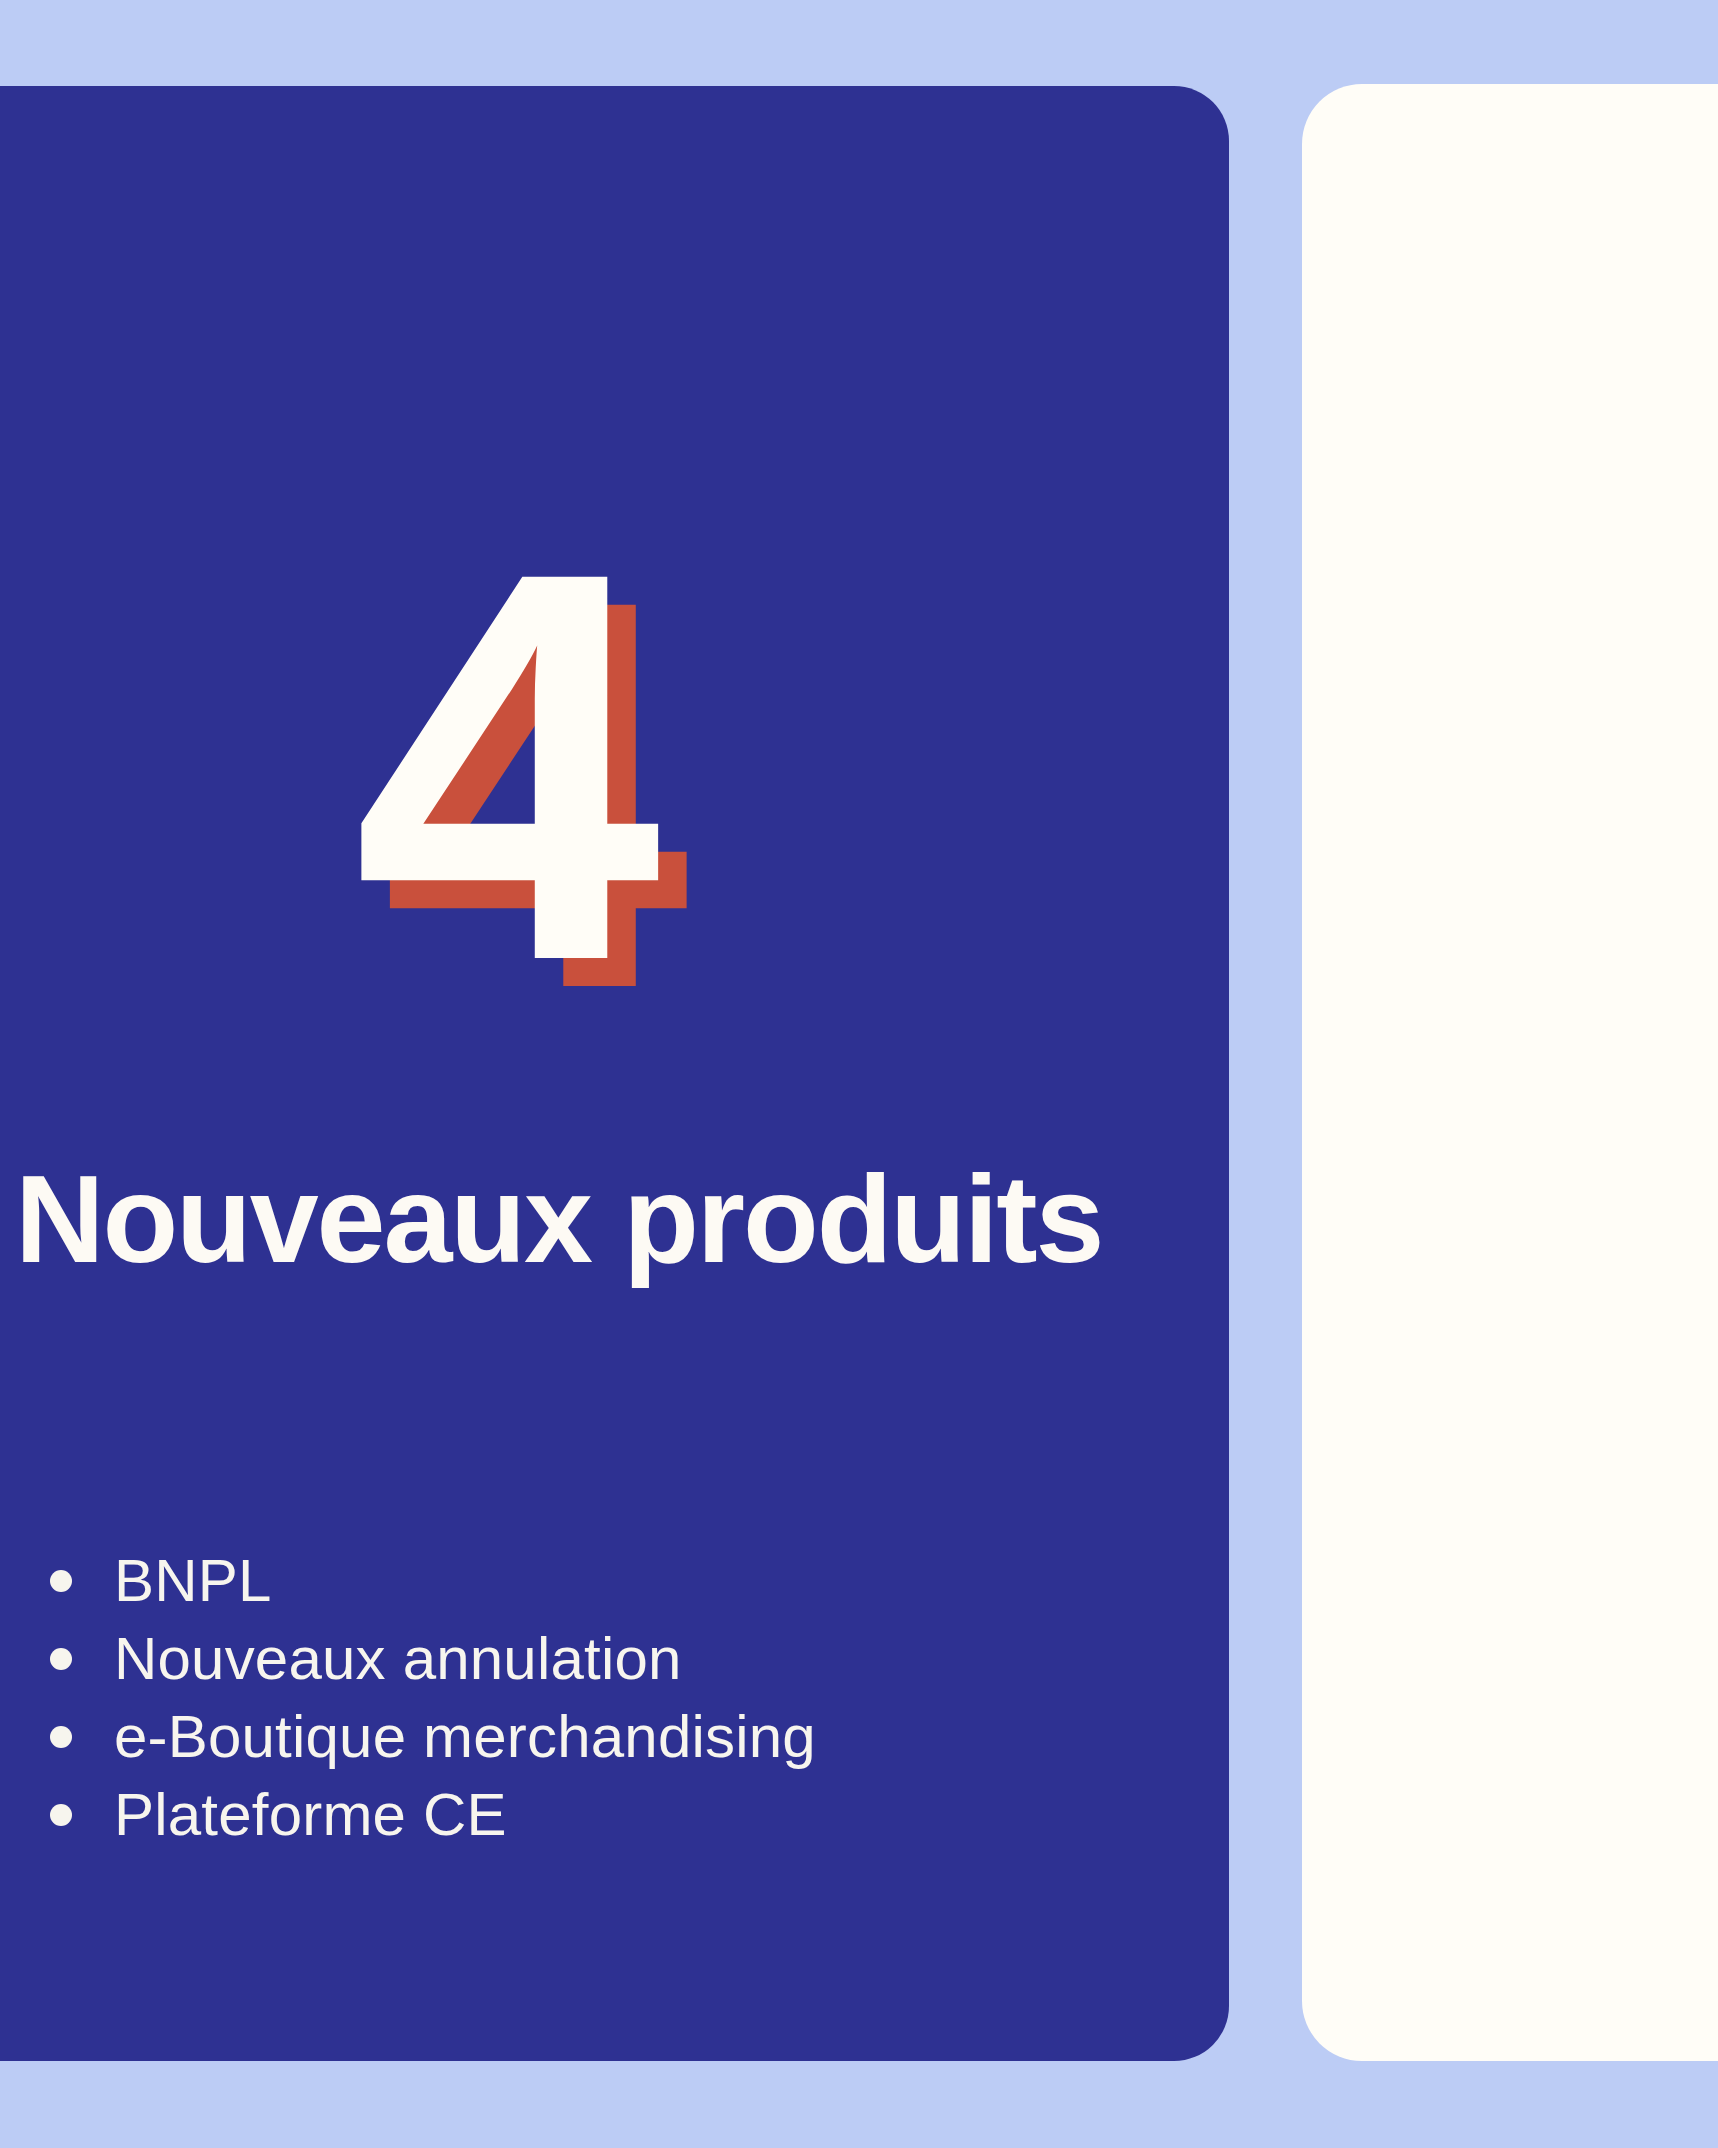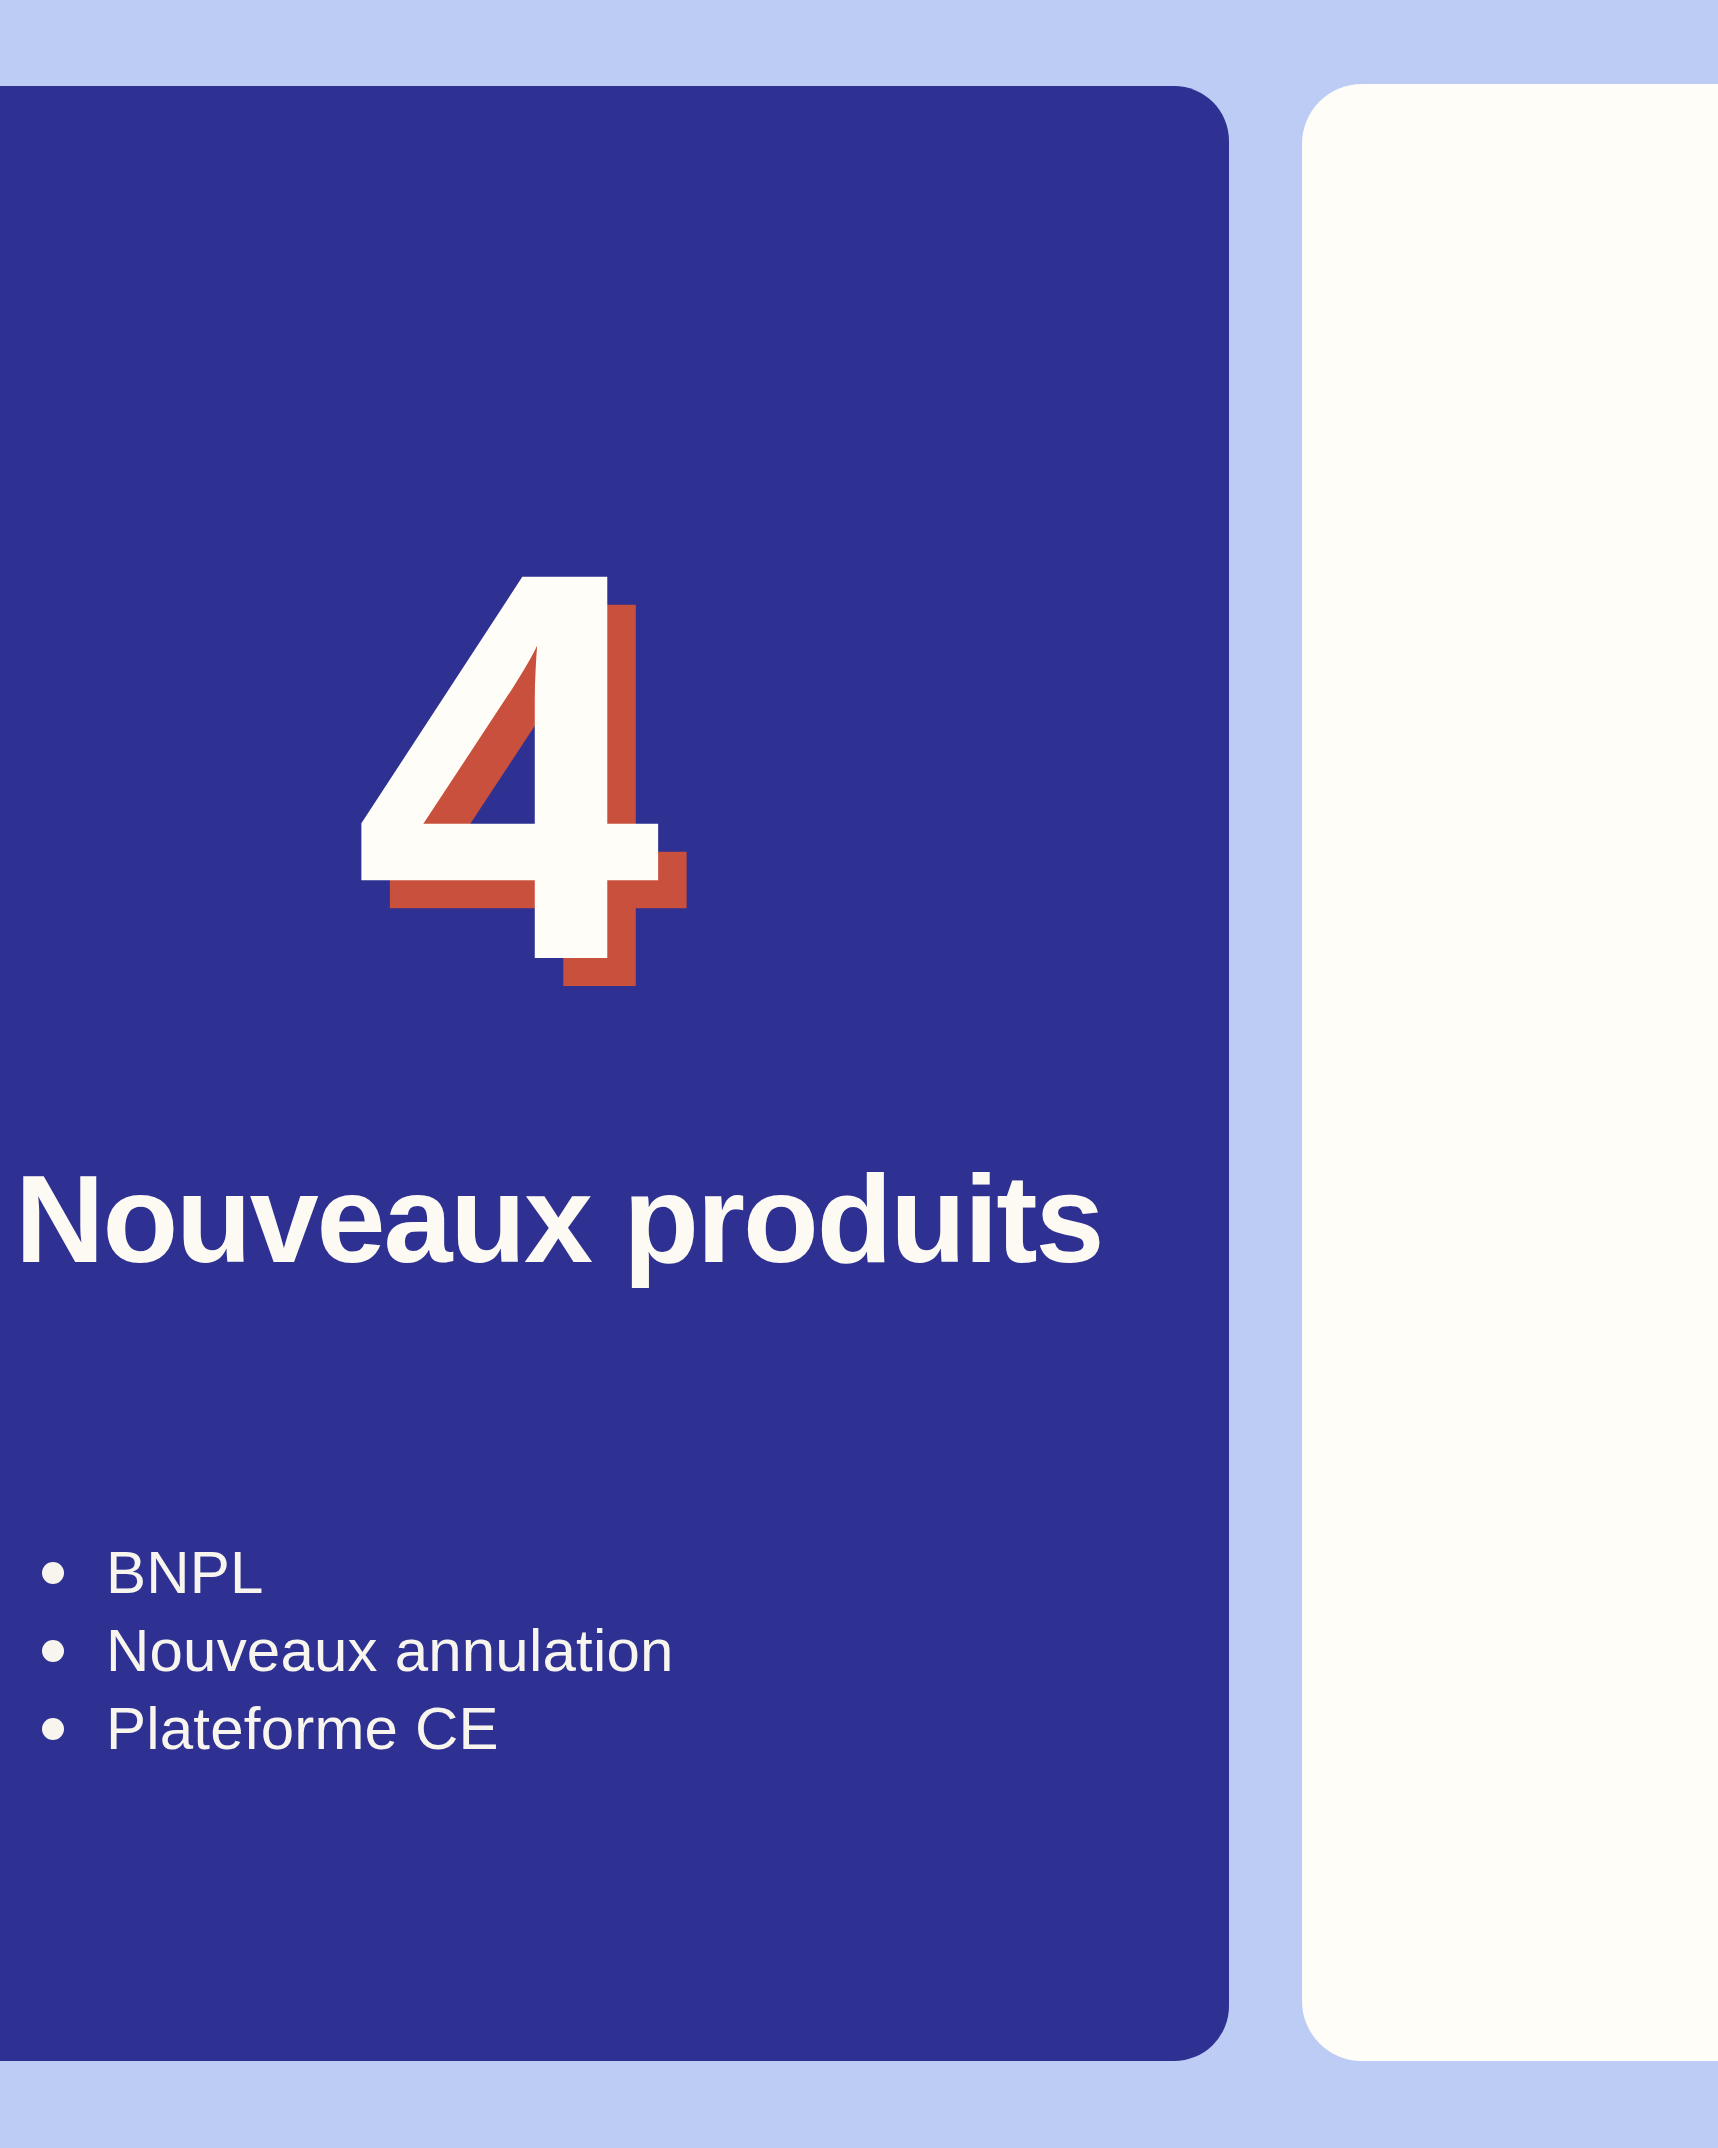--- a/index.html
+++ b/index.html
@@ -84,21 +84,21 @@
     white-space: nowrap;
   }
 
   
   .bullets {
     position: absolute;
     left: 101px;
     top: 1448px;
     width: 1049px;
     list-style: none;
-    margin: 0;
+    margin: 8px;
     padding: 0;
   }
   .bullets li {
     position: relative;
     padding-left: 72px;
     height: 78px;
     line-height: 78px;
     font-size: 60px;
     font-weight: 400;
     color: #f7f5ee;
@@ -135,19 +135,23 @@
       <li>
         <span class="dot"></span>
         <span>BNPL</span>
       </li>
       <li>
         <span class="dot"></span>
         <span>Nouveaux annulation</span>
       </li>
       <li>
         <span class="dot"></span>
+        <span>e-Boutique merchandising</span>
+      </li>
+      <li>
+        <span class="dot"></span>
         <span>Plateforme CE</span>
       </li>
     </ul>
 
   </div>
 </div>
 
 
 </body></html>

